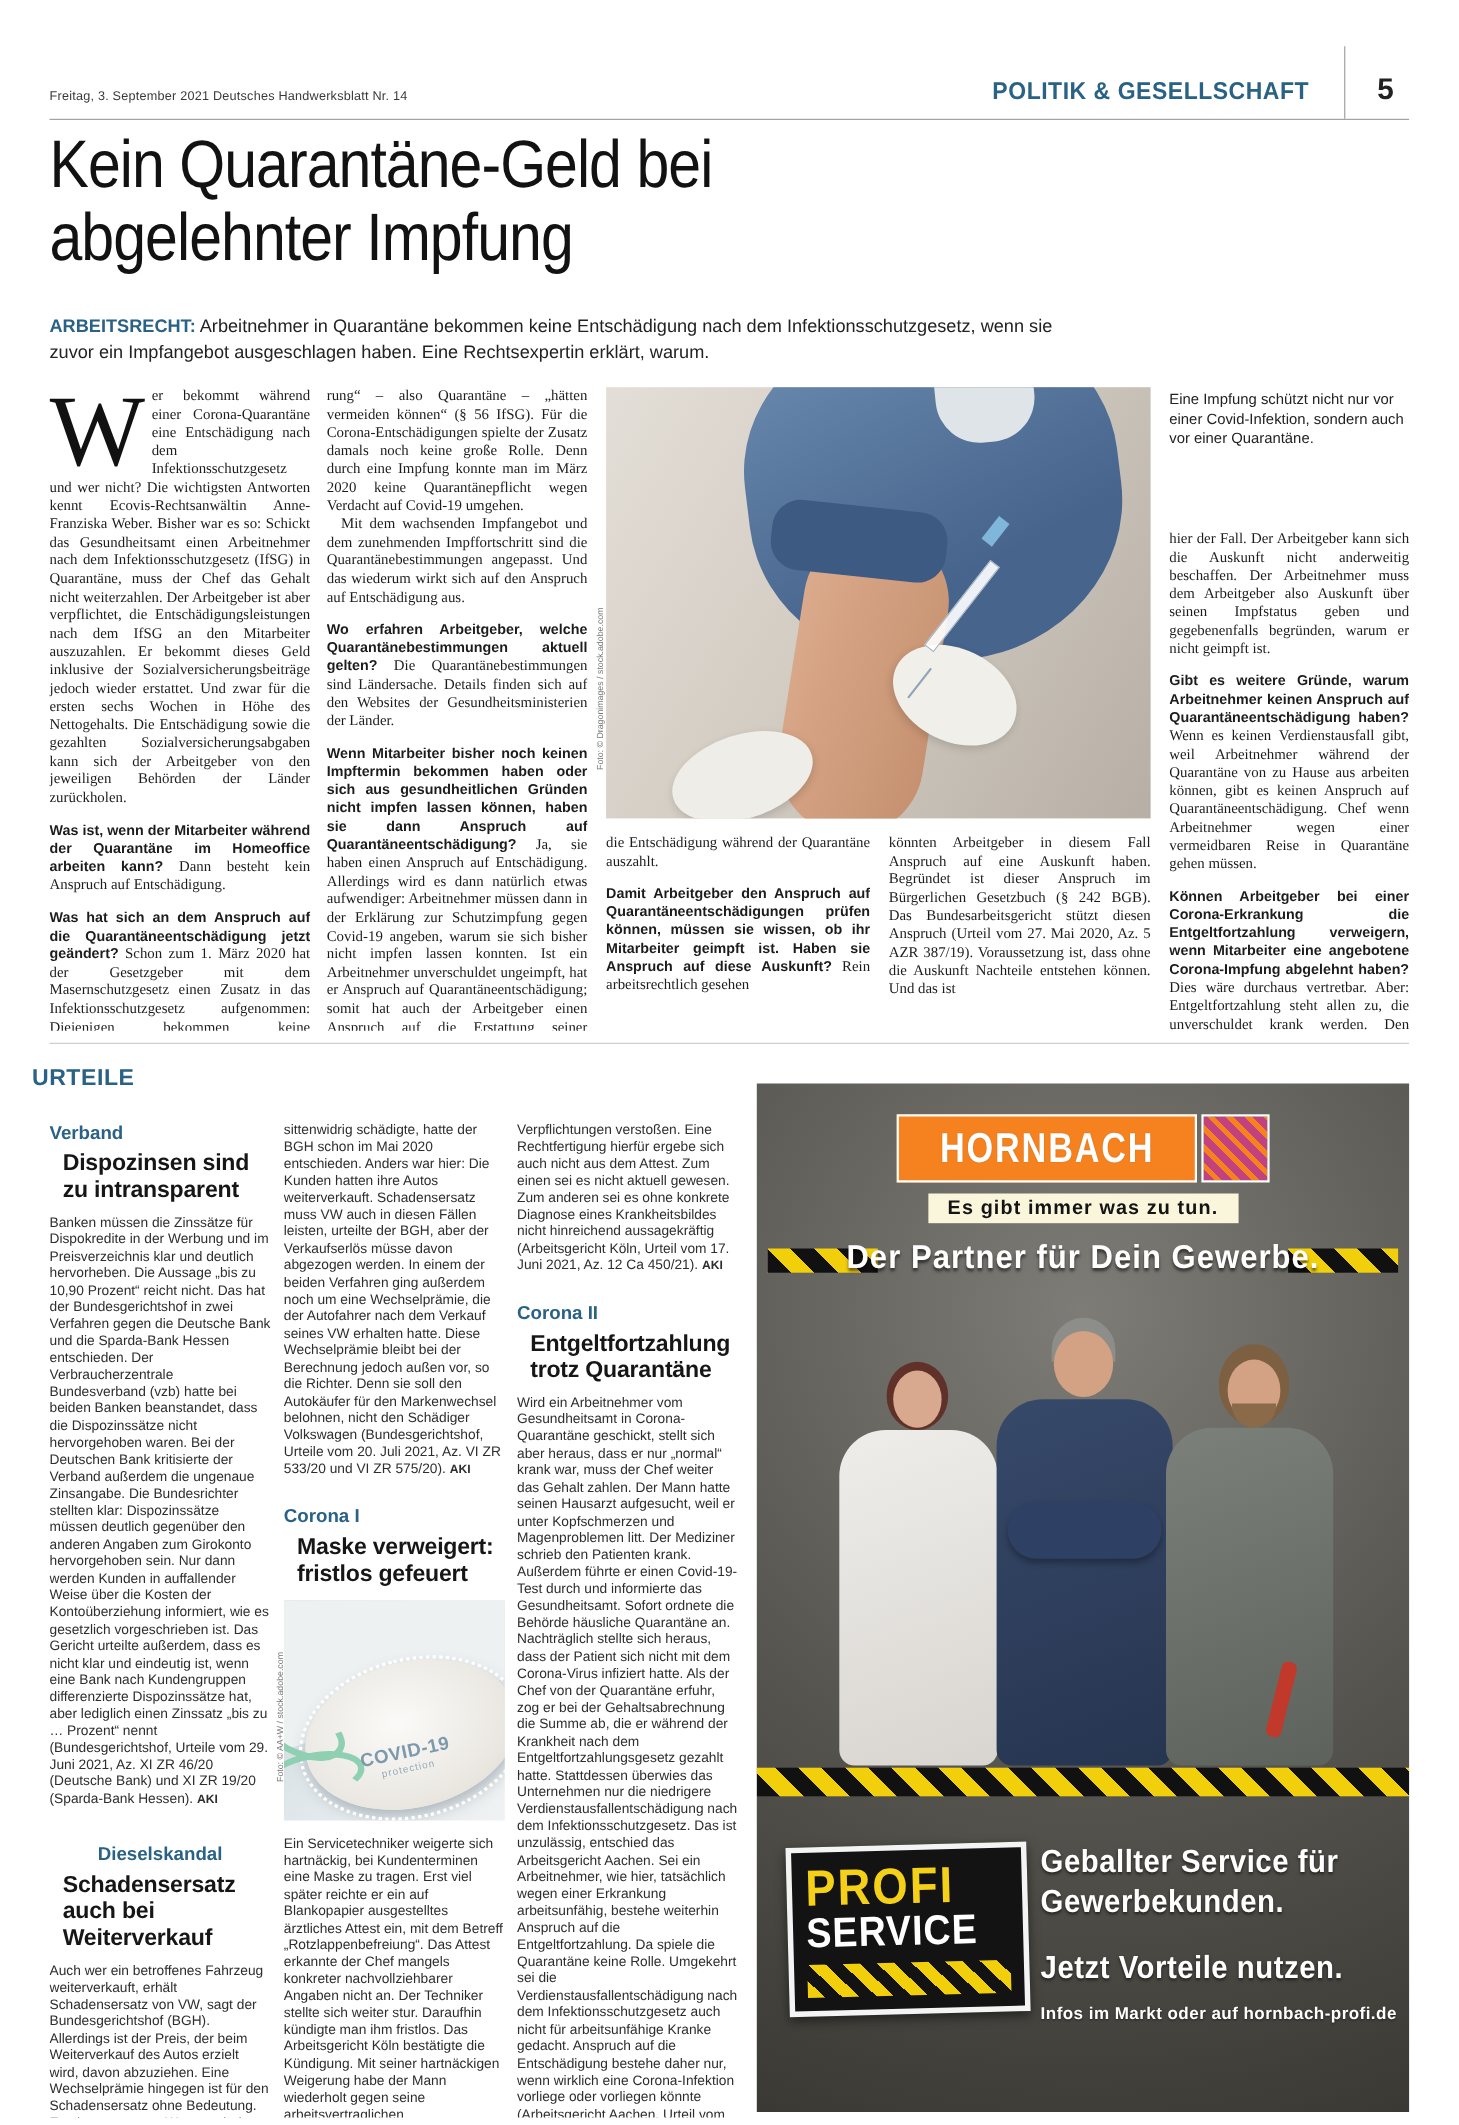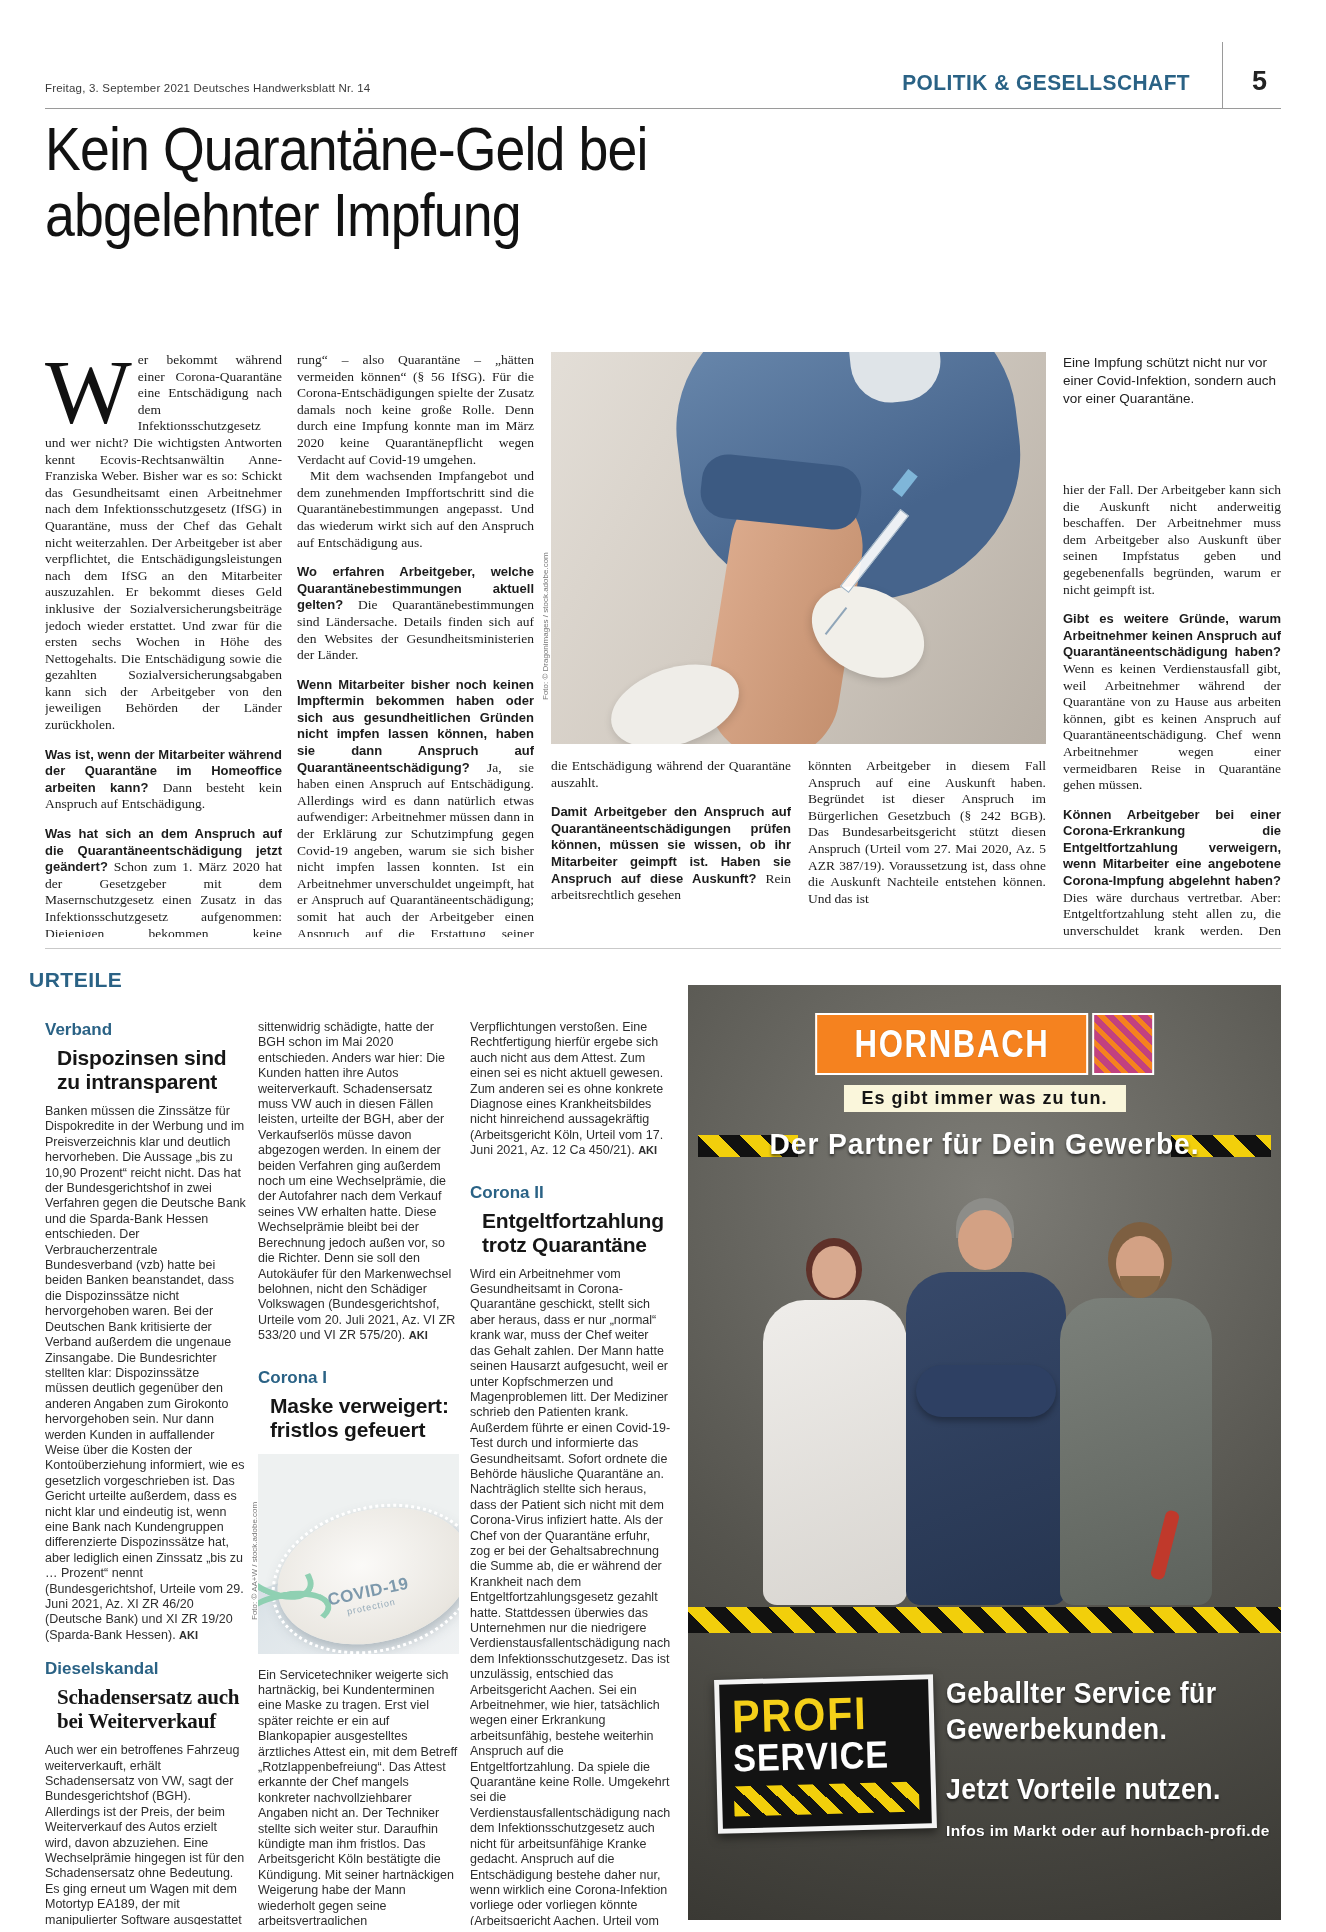--- a/index.html
+++ b/index.html
@@ -84,20 +84,21 @@
   <div class="abs meta" style="left:45px;top:82px;">Freitag, 3. September 2021  Deutsches Handwerksblatt  Nr. 14</div>
   <div class="abs section-title" style="right:136px;top:70px;">POLITIK &amp; GESELLSCHAFT</div>
   <div class="abs vrule" style="left:1222px;top:42px;height:66px;"></div>
   <div class="abs pageno" style="left:1252px;top:66px;">5</div>
   <div class="abs hrule" style="left:45px;top:108px;width:1236px;"></div>
 
   <div class="abs" style="left:45px;top:116px;width:900px;">
     <div class="headline">Kein Quarantäne-Geld bei</div>
     <div class="headline">abgelehnter Impfung</div>
   </div>
+  <div class="abs kicker" style="left:45px;top:286px;width:940px;"><b>ARBEITSRECHT:</b><span> Arbeitnehmer in Quarantäne bekommen keine Entschädigung nach dem Infektionsschutzgesetz, wenn sie zuvor ein Impfangebot ausgeschlagen haben. Eine Rechtsexpertin erklärt, warum.</span></div>
 
   <div class="abs body-s" style="left:45px;top:352px;width:237px;height:585px;overflow:hidden;">
     <p><span class="dropcap">W</span><span>er bekommt während einer Corona-Quarantäne eine Entschädigung nach dem Infektionsschutzgesetz und wer nicht? Die wichtigsten Antworten kennt Ecovis-Rechtsanwältin Anne-Franziska Weber. Bisher war es so: Schickt das Gesundheitsamt einen Arbeitnehmer nach dem Infektionsschutzgesetz (IfSG) in Quarantäne, muss der Chef das Gehalt nicht weiterzahlen. Der Arbeitgeber ist aber verpflichtet, die Entschädigungsleistungen nach dem IfSG an den Mitarbeiter auszuzahlen. Er bekommt dieses Geld inklusive der Sozialversicherungsbeiträge jedoch wieder erstattet. Und zwar für die ersten sechs Wochen in Höhe des Nettogehalts. Die Entschädigung sowie die gezahlten Sozialversicherungsabgaben kann sich der Arbeitgeber von den jeweiligen Behörden der Länder zurückholen.</span></p>
     <p class="gap"><b class="q">Was ist, wenn der Mitarbeiter während der Quarantäne im Homeoffice arbeiten kann?</b><span> Dann besteht kein Anspruch auf Entschädigung.</span></p>
     <p class="gap"><b class="q">Was hat sich an dem Anspruch auf die Quarantäneentschädigung jetzt geändert?</b><span> Schon zum 1. März 2020 hat der Gesetzgeber mit dem Masernschutzgesetz einen Zusatz in das Infektionsschutzgesetz aufgenommen: Diejenigen bekommen keine Quarantäneentschädigung, „die durch Schutzimpfung (...) eine Absonde-</span></p>
   </div>
 
   <div class="abs body-s" style="left:297px;top:352px;width:237px;height:585px;overflow:hidden;">
     <p><span>rung“ – also Quarantäne – „hätten vermeiden können“ (§ 56 IfSG). Für die Corona-Entschädigungen spielte der Zusatz damals noch keine große Rolle. Denn durch eine Impfung konnte man im März 2020 keine Quarantänepflicht wegen Verdacht auf Covid-19 umgehen.</span></p>
     <p class="ind"><span>Mit dem wachsenden Impfangebot und dem zunehmenden Impffortschritt sind die Quarantänebestimmungen angepasst. Und das wiederum wirkt sich auf den Anspruch auf Entschädigung aus.</span></p>
@@ -135,22 +136,22 @@
     <p class="gap"><b class="q">Können Arbeitgeber bei einer Corona-Erkrankung die Entgeltfortzahlung verweigern, wenn Mitarbeiter eine angebotene Corona-Impfung abgelehnt haben?</b><span> Dies wäre durchaus vertretbar. Aber: Entgeltfortzahlung steht allen zu, die unverschuldet krank werden. Den Einzelfall müsste auf jeden Fall ein Rechtsanwalt prüfen. Klarheit wird hier erst die Rechtsprechung schaffen können.</span></p>
   </div>
 
   <div class="abs hrule light" style="left:45px;top:948px;width:1236px;"></div>
   <div class="abs u-title" style="left:29px;top:968px;">URTEILE</div>
 
   <div class="abs" style="left:45px;top:1020px;width:201px;height:905px;overflow:hidden;">
     <div class="u-kicker">Verband</div>
     <div class="u-headline" style="margin-top:6px;">Dispozinsen sind zu intransparent</div>
     <p class="ub u-body" style="margin-top:10px;"><span>Banken müssen die Zinssätze für Dispokredite in der Werbung und im Preisverzeichnis klar und deutlich hervorheben. Die Aussage „bis zu 10,90 Prozent“ reicht nicht. Das hat der Bundesgerichtshof in zwei Verfahren gegen die Deutsche Bank und die Sparda-Bank Hessen entschieden. Der Verbraucherzentrale Bundesverband (vzb) hatte bei beiden Banken beanstandet, dass die Dispozinssätze nicht hervorgehoben waren. Bei der Deutschen Bank kritisierte der Verband außerdem die ungenaue Zinsangabe. Die Bundesrichter stellten klar: Dispozinssätze müssen deutlich gegenüber den anderen Angaben zum Girokonto hervorgehoben sein. Nur dann werden Kunden in auffallender Weise über die Kosten der Kontoüberziehung informiert, wie es gesetzlich vorgeschrieben ist. Das Gericht urteilte außerdem, dass es nicht klar und eindeutig ist, wenn eine Bank nach Kundengruppen differenzierte Dispozinssätze hat, aber lediglich einen Zinssatz „bis zu … Prozent“ nennt (Bundesgerichtshof, Urteile vom 29. Juni 2021, Az. XI ZR 46/20 (Deutsche Bank) und XI ZR 19/20 (Sparda-Bank Hessen). </span><b class="aki2">AKI</b></p>
-    <div class="u-kicker" style="margin-top:16px;">Dieselskandal</div>
-    <div class="u-headline" style="margin-top:6px;font-family:Liberation Serif, serif;">Schadensersatz auch bei Weiterverkauf</div>
+    <div class="u-kicker" style="margin-top:32px;text-align:center;">Dieselskandal</div>
+    <div class="u-headline" style="margin-top:6px;">Schadensersatz auch bei Weiterverkauf</div>
     <p class="ub u-body" style="margin-top:10px;"><span>Auch wer ein betroffenes Fahrzeug weiterverkauft, erhält Schadensersatz von VW, sagt der Bundesgerichtshof (BGH). Allerdings ist der Preis, der beim Weiterverkauf des Autos erzielt wird, davon abzuziehen. Eine Wechselprämie hingegen ist für den Schadensersatz ohne Bedeutung. Es ging erneut um Wagen mit dem Motortyp EA189, der mit manipulierter Software ausgestattet ist. Dass VW mit dem Einbau der Abschalteinrichtungen seine Käufer vorsätzlich</span></p>
   </div>
 
   <div class="abs" style="left:258px;top:1020px;width:201px;height:905px;overflow:hidden;">
     <p class="ub u-body"><span>sittenwidrig schädigte, hatte der BGH schon im Mai 2020 entschieden. Anders war hier: Die Kunden hatten ihre Autos weiterverkauft. Schadensersatz muss VW auch in diesen Fällen leisten, urteilte der BGH, aber der Verkaufserlös müsse davon abgezogen werden. In einem der beiden Verfahren ging außerdem noch um eine Wechselprämie, die der Autofahrer nach dem Verkauf seines VW erhalten hatte. Diese Wechselprämie bleibt bei der Berechnung jedoch außen vor, so die Richter. Denn sie soll den Autokäufer für den Markenwechsel belohnen, nicht den Schädiger Volkswagen (Bundesgerichtshof, Urteile vom 20. Juli 2021, Az. VI ZR 533/20 und VI ZR 575/20). </span><b class="aki2">AKI</b></p>
     <div class="u-kicker" style="margin-top:24px;">Corona I</div>
     <div class="u-headline" style="margin-top:6px;">Maske verweigert: fristlos gefeuert</div>
     <div class="maskimg" style="position:relative;margin-top:12px;width:201px;height:200px;">
       <div class="mask-surface"></div>
       <div class="mask-cup"></div>

